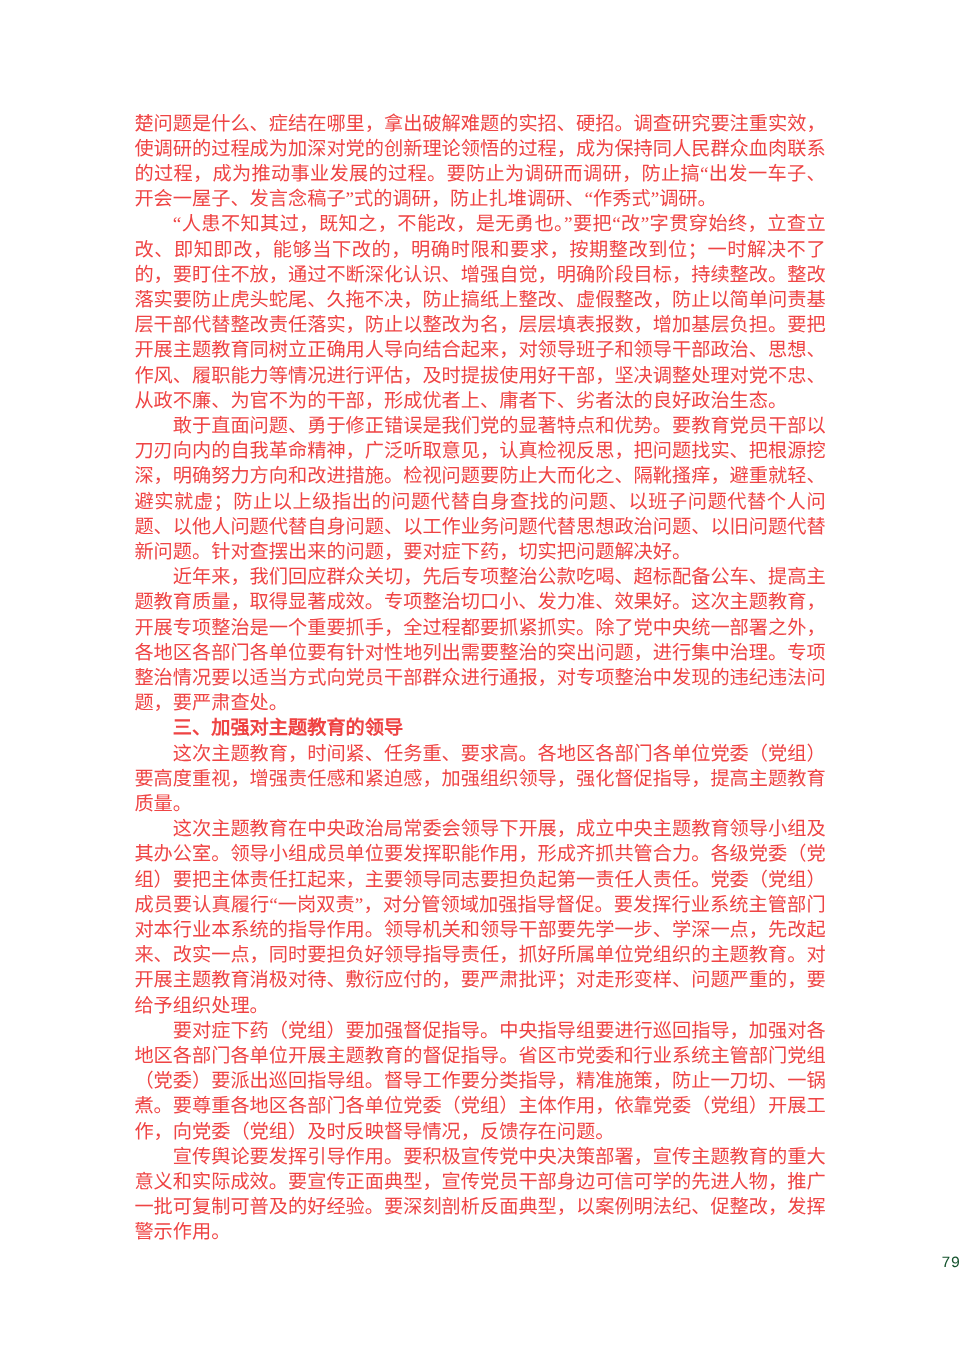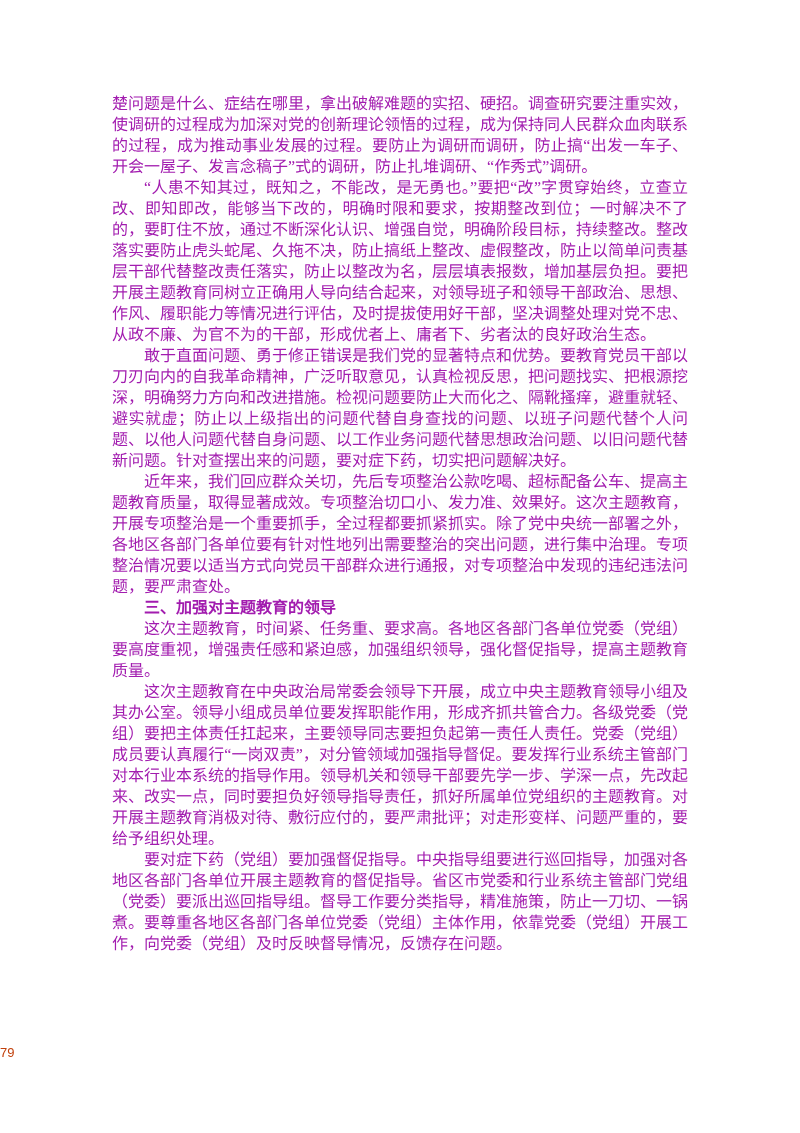--- a/index.html
+++ b/index.html
@@ -15,53 +15,54 @@
     overflow: hidden;
   }
   .text-block {
     position: absolute;
     left: 112px;
     top: 93px;
     width: 576px;
     font-family: "Liberation Serif", "DejaVu Serif", serif;
     font-size: 16px;
     line-height: 21px;
-    color: #a21caf;
+    color: #ef4444;
     text-align: justify;
   }
   .para {
     margin: 0;
     padding: 0;
     text-indent: 2em;
   }
   .para.no-indent {
     text-indent: 0;
   }
   .para.heading {
     font-weight: bold;
   }
   .footer-page-number {
     position: absolute;
     top: 1045px;
     left: 0;
     width: 100%;
-    text-align: left;
-    font-family: Liberation Sans, sans-serif;
+    text-align: right;
+    font-family: Liberation Mono, monospace;
     font-size: 13px;
-    color: #c2410c;
+    color: #14532d;
   }
 </style>
 </head>
 <body>
 
 <div class="page">
   <div class="text-block">
     <p class="para no-indent">楚问题是什么、症结在哪里，拿出破解难题的实招、硬招。调查研究要注重实效，使调研的过程成为加深对党的创新理论领悟的过程，成为保持同人民群众血肉联系的过程，成为推动事业发展的过程。要防止为调研而调研，防止搞“出发一车子、开会一屋子、发言念稿子”式的调研，防止扎堆调研、“作秀式”调研。</p>
     <p class="para">“人患不知其过，既知之，不能改，是无勇也。”要把“改”字贯穿始终，立查立改、即知即改，能够当下改的，明确时限和要求，按期整改到位；一时解决不了的，要盯住不放，通过不断深化认识、增强自觉，明确阶段目标，持续整改。整改落实要防止虎头蛇尾、久拖不决，防止搞纸上整改、虚假整改，防止以简单问责基层干部代替整改责任落实，防止以整改为名，层层填表报数，增加基层负担。要把开展主题教育同树立正确用人导向结合起来，对领导班子和领导干部政治、思想、作风、履职能力等情况进行评估，及时提拔使用好干部，坚决调整处理对党不忠、从政不廉、为官不为的干部，形成优者上、庸者下、劣者汰的良好政治生态。</p>
     <p class="para">敢于直面问题、勇于修正错误是我们党的显著特点和优势。要教育党员干部以刀刃向内的自我革命精神，广泛听取意见，认真检视反思，把问题找实、把根源挖深，明确努力方向和改进措施。检视问题要防止大而化之、隔靴搔痒，避重就轻、避实就虚；防止以上级指出的问题代替自身查找的问题、以班子问题代替个人问题、以他人问题代替自身问题、以工作业务问题代替思想政治问题、以旧问题代替新问题。针对查摆出来的问题，要对症下药，切实把问题解决好。</p>
     <p class="para">近年来，我们回应群众关切，先后专项整治公款吃喝、超标配备公车、提高主题教育质量，取得显著成效。专项整治切口小、发力准、效果好。这次主题教育，开展专项整治是一个重要抓手，全过程都要抓紧抓实。除了党中央统一部署之外，各地区各部门各单位要有针对性地列出需要整治的突出问题，进行集中治理。专项整治情况要以适当方式向党员干部群众进行通报，对专项整治中发现的违纪违法问题，要严肃查处。</p>
     <p class="para heading">三、加强对主题教育的领导</p>
     <p class="para">这次主题教育，时间紧、任务重、要求高。各地区各部门各单位党委（党组）要高度重视，增强责任感和紧迫感，加强组织领导，强化督促指导，提高主题教育质量。</p>
     <p class="para">这次主题教育在中央政治局常委会领导下开展，成立中央主题教育领导小组及其办公室。领导小组成员单位要发挥职能作用，形成齐抓共管合力。各级党委（党组）要把主体责任扛起来，主要领导同志要担负起第一责任人责任。党委（党组）成员要认真履行“一岗双责”，对分管领域加强指导督促。要发挥行业系统主管部门对本行业本系统的指导作用。领导机关和领导干部要先学一步、学深一点，先改起来、改实一点，同时要担负好领导指导责任，抓好所属单位党组织的主题教育。对开展主题教育消极对待、敷衍应付的，要严肃批评；对走形变样、问题严重的，要给予组织处理。</p>
     <p class="para">要对症下药（党组）要加强督促指导。中央指导组要进行巡回指导，加强对各地区各部门各单位开展主题教育的督促指导。省区市党委和行业系统主管部门党组（党委）要派出巡回指导组。督导工作要分类指导，精准施策，防止一刀切、一锅煮。要尊重各地区各部门各单位党委（党组）主体作用，依靠党委（党组）开展工作，向党委（党组）及时反映督导情况，反馈存在问题。</p>
+    <p class="para">宣传舆论要发挥引导作用。要积极宣传党中央决策部署，宣传主题教育的重大意义和实际成效。要宣传正面典型，宣传党员干部身边可信可学的先进人物，推广一批可复制可普及的好经验。要深刻剖析反面典型，以案例明法纪、促整改，发挥警示作用。</p>
   </div>
   <div class="footer-page-number">79</div>
 </div>
 
 </body></html>

